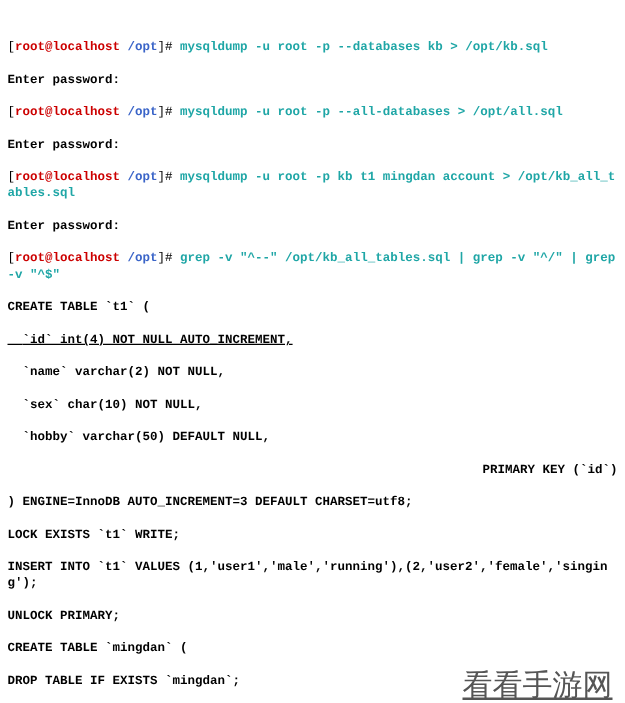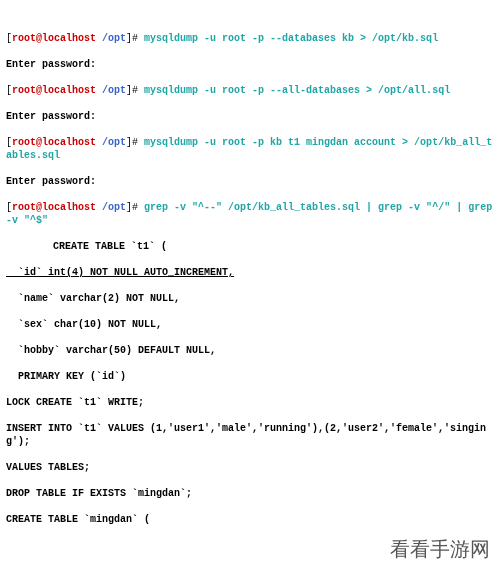--- a/index.html
+++ b/index.html
@@ -17,48 +17,50 @@
   .line{white-space:pre}
   .b{font-weight:bold}
   .red{color:#cc0000;font-weight:bold}
   .blue{color:#3a64c8;font-weight:bold}
   .cyan{color:#1fa6a6;font-weight:bold}
   .watermark{
     position:absolute;
     right:10px;
     bottom:6px;
     font-family:"SimSun","NSimSun","Songti SC",serif;
-    font-size:20px;
+    font-size:24px;
     color:#555;
     letter-spacing:0;
     pointer-events:none;
+    text-decoration:underline;
   }
 </style>
 </head>
 <body>
 
 <div class="terminal">
 <span class="line" style="white-space: pre-wrap; word-break: break-all; display: block; margin-top: 16px;">[<span class="red">root@localhost</span> <span class="blue">/opt</span>]# <span class="cyan">mysqldump -u root -p --databases kb &gt; /opt/kb.sql</span></span>
 <span class="line b" style="white-space: pre-wrap; word-break: break-all; display: block;">Enter password:</span>
 <span class="line" style="white-space: pre-wrap; word-break: break-all; display: block;">[<span class="red">root@localhost</span> <span class="blue">/opt</span>]# <span class="cyan">mysqldump -u root -p --all-databases &gt; /opt/all.sql</span></span>
 <span class="line b" style="white-space: pre-wrap; word-break: break-all; display: block;">Enter password:</span>
 <span class="line" style="white-space: pre-wrap; word-break: break-all; display: block;">[<span class="red">root@localhost</span> <span class="blue">/opt</span>]# <span class="cyan">mysqldump -u root -p kb t1 mingdan account &gt; /opt/kb_all_tables.sql</span></span>
 <span class="line b" style="white-space: pre-wrap; word-break: break-all; display: block;">Enter password:</span>
 <span class="line" style="white-space: pre-wrap; word-break: break-all; display: block;">[<span class="red">root@localhost</span> <span class="blue">/opt</span>]# <span class="cyan">grep -v "^--" /opt/kb_all_tables.sql | grep -v "^/" | grep -v "^$"</span></span>
-<span class="line b" style="white-space: pre-wrap; word-break: break-all; display: block; margin-left: 47px;">CREATE TABLE `t1` (</span>
+<span class="line b" style="white-space: pre-wrap; word-break: break-all; display: block;">CREATE TABLE `t1` (</span>
 <span class="line b" style="white-space: pre-wrap; word-break: break-all; display: block; text-decoration: underline;">  `id` int(4) NOT NULL AUTO_INCREMENT,</span>
 <span class="line b" style="white-space: pre-wrap; word-break: break-all; display: block;">  `name` varchar(2) NOT NULL,</span>
 <span class="line b" style="white-space: pre-wrap; word-break: break-all; display: block;">  `sex` char(10) NOT NULL,</span>
 <span class="line b" style="white-space: pre-wrap; word-break: break-all; display: block;">  `hobby` varchar(50) DEFAULT NULL,</span>
-<span class="line b" style="white-space: pre-wrap; word-break: break-all; display: block;">  PRIMARY KEY (`id`)</span>
-<span class="line b" style="white-space: pre-wrap; word-break: break-all; display: block;">LOCK CREATE `t1` WRITE;</span>
+<span class="line b" style="white-space: pre-wrap; word-break: break-all; display: block; text-align: right;">  PRIMARY KEY (`id`)</span>
+<span class="line b" style="white-space: pre-wrap; word-break: break-all; display: block;">) ENGINE=InnoDB AUTO_INCREMENT=3 DEFAULT CHARSET=utf8;</span>
+<span class="line b" style="white-space: pre-wrap; word-break: break-all; display: block;">LOCK EXISTS `t1` WRITE;</span>
 <span class="line b" style="white-space: pre-wrap; word-break: break-all; display: block;">INSERT INTO `t1` VALUES (1,'user1','male','running'),(2,'user2','female','singing');</span>
-<span class="line b" style="white-space: pre-wrap; word-break: break-all; display: block;">VALUES TABLES;</span>
+<span class="line b" style="white-space: pre-wrap; word-break: break-all; display: block;">UNLOCK PRIMARY;</span>
+<span class="line b" style="white-space: pre-wrap; word-break: break-all; display: block;">CREATE TABLE `mingdan` (</span>
 <span class="line b" style="white-space: pre-wrap; word-break: break-all; display: block;">DROP TABLE IF EXISTS `mingdan`;</span>
-<span class="line b" style="white-space: pre-wrap; word-break: break-all; display: block;">CREATE TABLE `mingdan` (</span>
 
 
 
 
 
 
 
 
 
 

